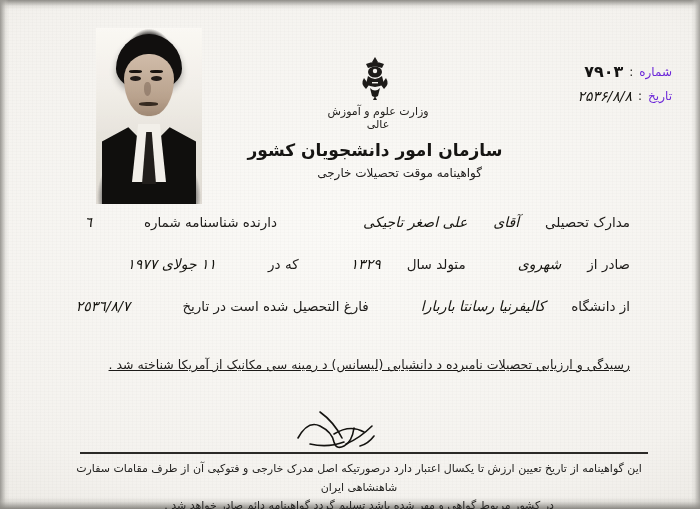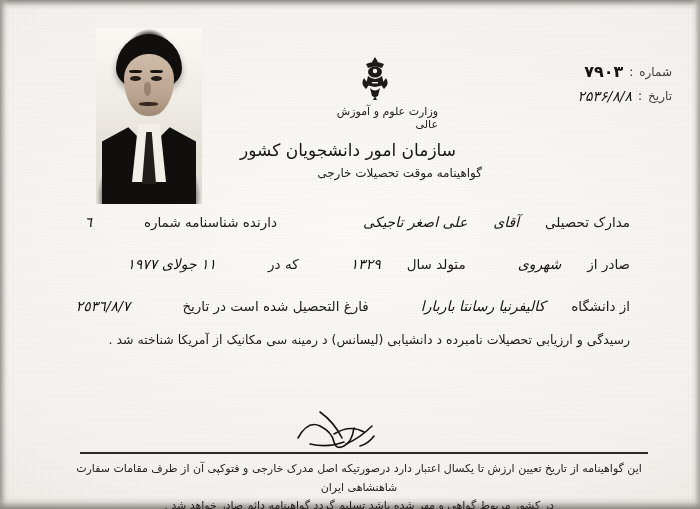--- a/index.html
+++ b/index.html
@@ -131,33 +131,33 @@
     left: 352px;
     top: 56px;
     width: 46px;
     height: 44px;
   }
   .ministry {
     position: absolute;
     top: 105px;
     left: 318px;
     width: 120px;
-    text-align: right;
+    text-align: center;
     font-size: 11px;
     letter-spacing: 0.2px;
     color: #24221f;
   }
   .org-title {
     position: absolute;
     top: 140px;
     left: 240px;
     width: 270px;
-    text-align: left;
+    text-align: center;
     font-size: 17px;
-    font-weight: normal;
+    font-weight: bold;
     color: #161513;
   }
   .subtitle {
     position: absolute;
     top: 166px;
     left: 268px;
     width: 214px;
     text-align: right;
     font-size: 12px;
     color: #232120;
@@ -167,21 +167,21 @@
   .serial-row, .date-row {
     position: absolute;
     display: flex;
     align-items: center;
     gap: 6px;
     font-size: 12px;
     direction: rtl;
   }
   .serial-row { top: 62px; right: 28px; }
   .date-row   { top: 88px; right: 28px; }
-  .serial-label, .date-label { color: #404040; }
+  .serial-label, .date-label { color: #6d28d9; }
   .serial-colon { color: #26241f; }
   .serial-value {
     font-size: 16px;
     font-weight: bold;
     letter-spacing: 2px;
     color: #141312;
   }
   .date-value {
     font-size: 11px;
     letter-spacing: 1px;
@@ -204,21 +204,21 @@
   .line .seg { white-space: nowrap; }
   .hand {
     font-family: "DejaVu Sans", sans-serif;
     color: #15140f;
     font-size: 14px;
     font-style: italic;
   }
   .l1 { top: 214px; }
   .l2 { top: 256px; }
   .l3 { top: 298px; }
-  .l4 { top: 332px; font-size: 12.5px; }
+  .l4 { top: 357px; font-size: 12.5px; text-decoration: underline; }
   .l5 { top: 396px; }
 
   .gap-sm { display: inline-block; width: 26px; }
   .gap-md { display: inline-block; width: 52px; }
   .gap-lg { display: inline-block; width: 86px; }
   .gap-xl { display: inline-block; width: 120px; }
 
   
   .signature {
     position: absolute;

